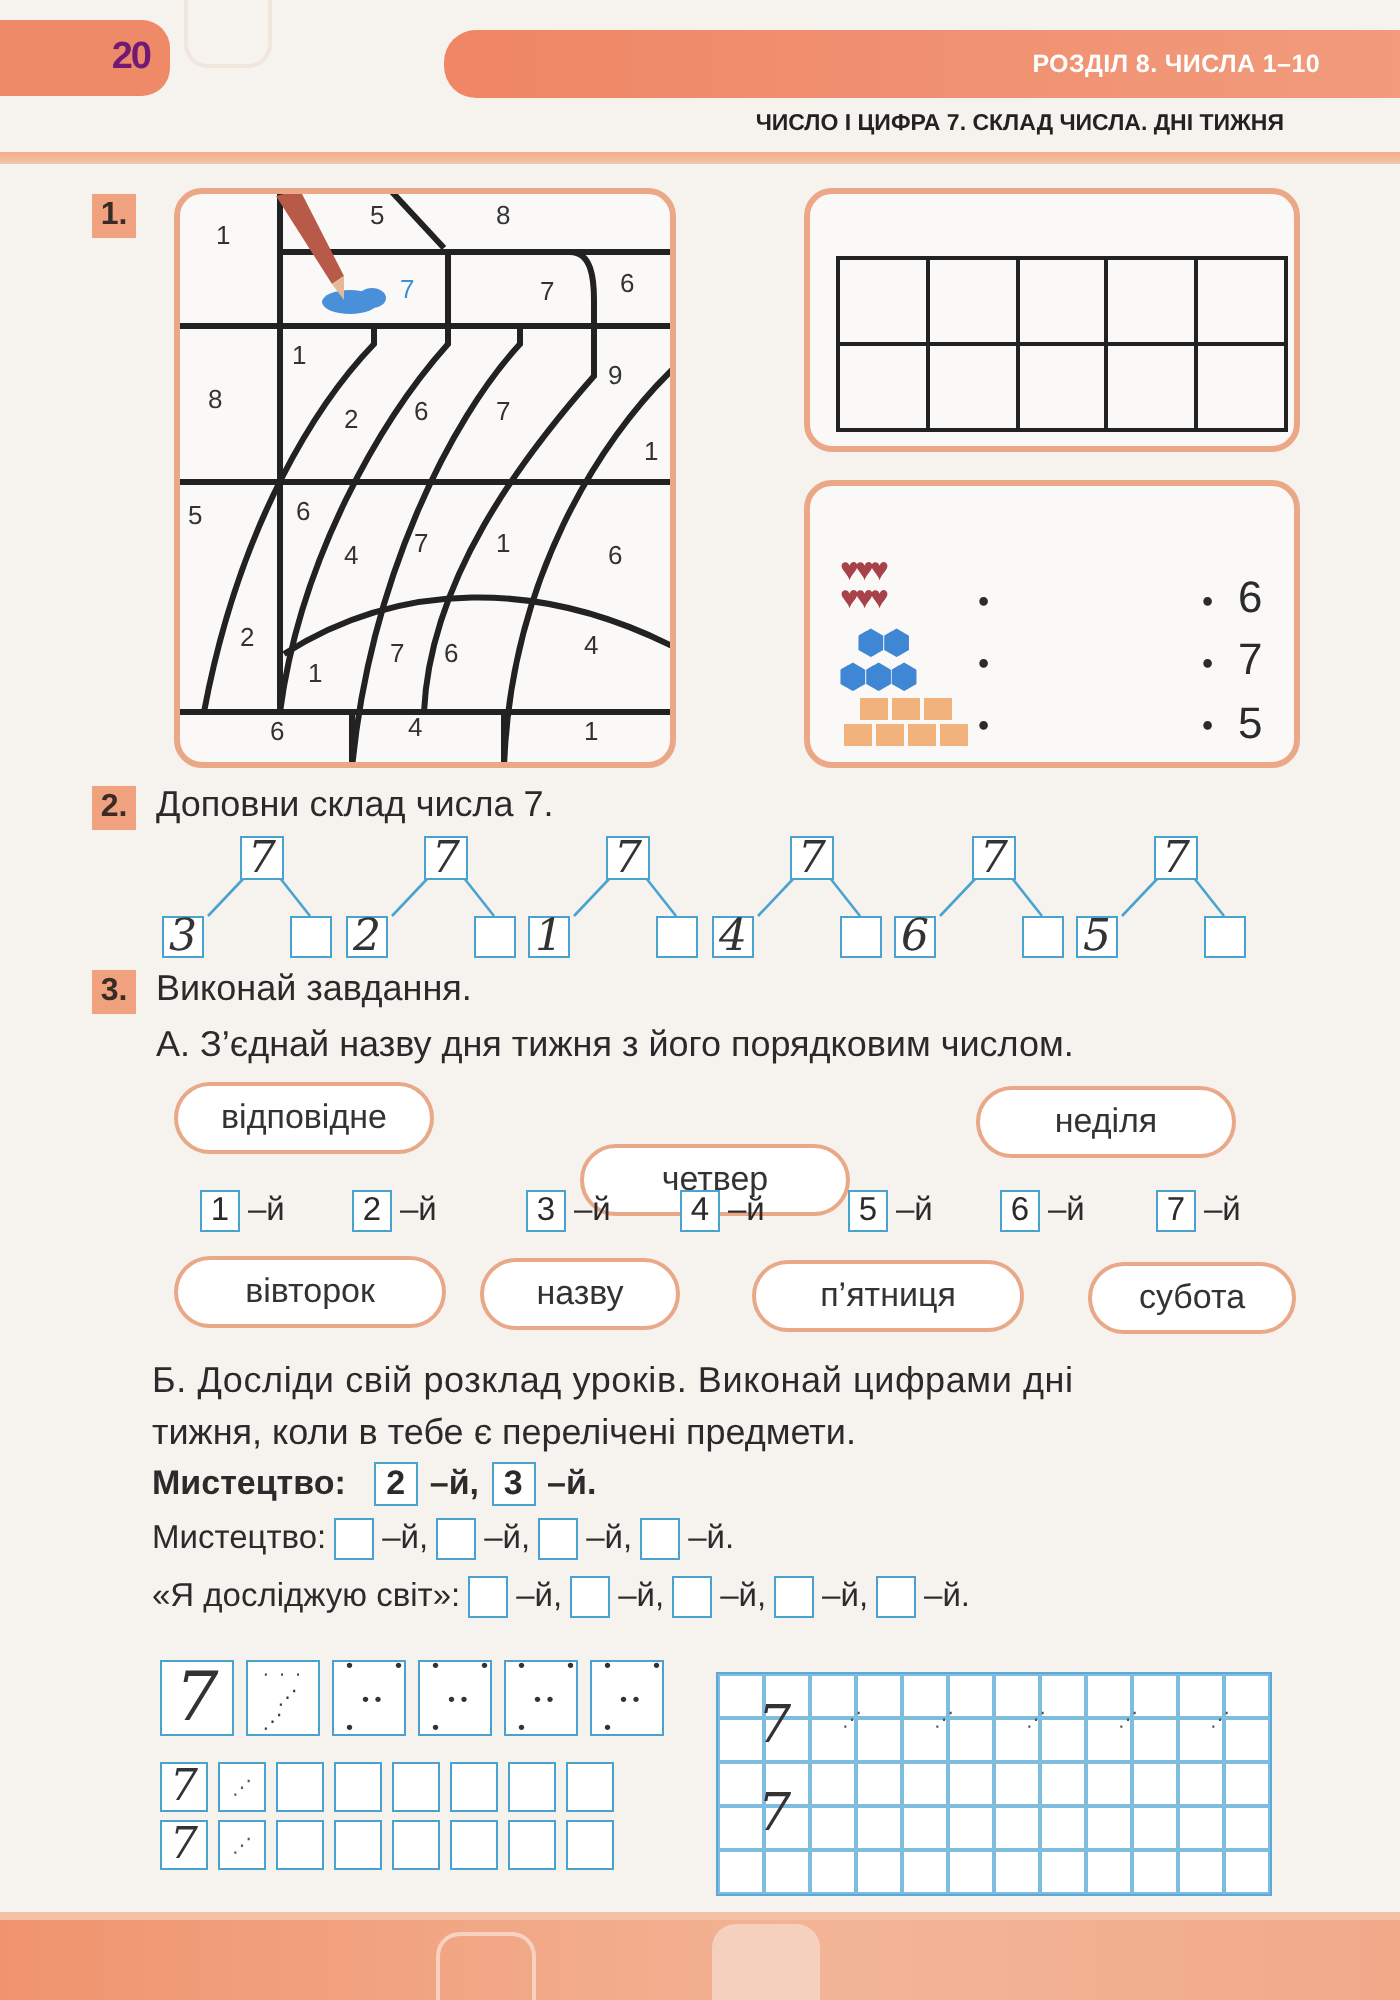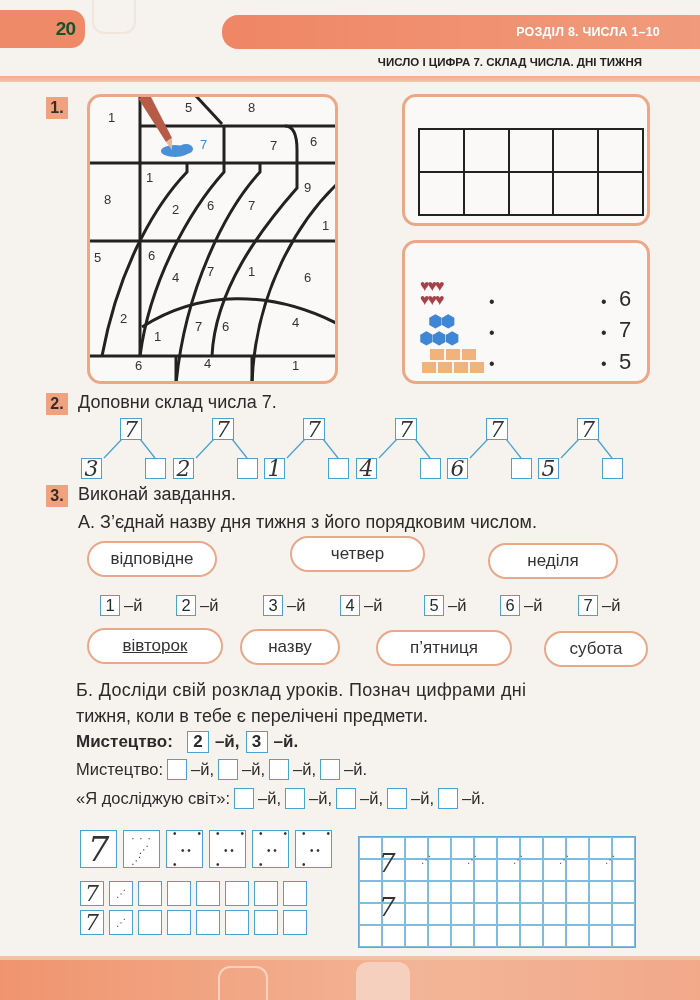--- a/index.html
+++ b/index.html
@@ -1,20 +1,20 @@
 <!DOCTYPE html>
 <html><head>
 <meta charset="utf-8">
 <style>
   html,body{margin:0;padding:0;}
   body{width:700px;height:1000px;overflow:hidden;background:#f6f3ef;font-family:"Liberation Sans",sans-serif;color:#2b2b2b;position:relative;}
   .abs{position:absolute;}
   
   .page-tab{left:0;top:10px;width:85px;height:38px;background:#ef8a68;border-radius:0 14px 14px 0;}
-  .page-num{right:10px;top:8px;color:#14532d;font-weight:bold;font-size:19px;letter-spacing:-1px;}
+  .page-num{right:10px;top:8px;color:#701a75;font-weight:bold;font-size:19px;letter-spacing:-1px;}
   .hex-top{left:92px;top:0;width:40px;height:32px;border:2px solid #f1e6dd;border-top:none;border-radius:0 0 12px 12px;}
   .section-bar{left:222px;top:15px;width:478px;height:34px;background:linear-gradient(90deg,#ef8665,#f19b7c);border-radius:16px 0 0 16px;}
   .section-title{right:40px;top:10px;color:#fff;font-weight:bold;font-size:12.5px;letter-spacing:0.2px;}
   .topic-title{right:58px;top:56px;font-weight:bold;font-size:11.5px;color:#222;}
   .header-rule{left:0;top:76px;width:700px;height:6px;background:linear-gradient(180deg,#f3ad8a,#f0c6ac);}
   
   .badge{width:22px;height:22px;background:#f0a27e;font-weight:bold;font-size:16px;display:flex;align-items:center;justify-content:center;color:#3a2b26;}
   
   .panel{border:3px solid #eba887;border-radius:14px;background:#fbf9f7;box-sizing:border-box;}
   .task-text{font-size:18px;color:#2a2a2a;}
@@ -214,21 +214,21 @@
     <div class="cell-box hand" style="position:absolute;left:1px;top:40px;width:21px;height:21px;">5</div>
     <div class="cell-box hand" style="position:absolute;left:65px;top:40px;width:21px;height:21px;"></div>
     </div>
   </div>
 
 <div class="abs badge" style="left:46px;top:485px;">3.</div>
 <div class="abs task-text" style="left:78px;top:484px;">Виконай завдання.</div>
 <div class="abs task-text" style="left:78px;top:512px;">А. З’єднай назву дня тижня з його порядковим числом.</div>
 
 <div class="abs pill" style="left:87px;top:541px;width:130px;height:36px;">відповідне</div>
-<div class="abs pill" style="left:290px;top:536px;width:135px;height:36px;">четвер</div>
+<div class="abs pill" style="left:290px;top:572px;width:135px;height:36px;">четвер</div>
 <div class="abs pill" style="left:488px;top:543px;width:130px;height:36px;">неділя</div>
 
 <div class="abs" id="ordinals" style="left:100px;top:595px;width:560px;height:24px;">
     <div style="position: absolute; left: 0px; top: 0px; display: flex; align-items: center; gap: 4px; font-size: 16.5px;">
       <span class="cell-box" style="width:20px;height:21px;">1</span>
       <span>–й</span>
     </div>
     <div style="position: absolute; left: 76px; top: 0px; display: flex; align-items: center; gap: 4px; font-size: 16.5px;">
       <span class="cell-box" style="width:20px;height:21px;">2</span>
       <span>–й</span>
@@ -248,26 +248,26 @@
     <div style="position: absolute; left: 400px; top: 0px; display: flex; align-items: center; gap: 4px; font-size: 16.5px;">
       <span class="cell-box" style="width:20px;height:21px;">6</span>
       <span>–й</span>
     </div>
     <div style="position: absolute; left: 478px; top: 0px; display: flex; align-items: center; gap: 4px; font-size: 16.5px;">
       <span class="cell-box" style="width:20px;height:21px;">7</span>
       <span>–й</span>
     </div>
   </div>
 
-<div class="abs pill" style="left:87px;top:628px;width:136px;height:36px;text-decoration:underline;">вівторок</div>
+<div class="abs pill" style="left:87px;top:628px;width:136px;height:36px;">вівторок</div>
 <div class="abs pill" style="left:240px;top:629px;width:100px;height:36px;">назву</div>
 <div class="abs pill" style="left:376px;top:630px;width:136px;height:36px;">п’ятниця</div>
 <div class="abs pill" style="left:544px;top:631px;width:104px;height:36px;">субота</div>
 
-<div class="abs task-text" style="left:76px;top:680px;letter-spacing:0.3px;">Б. Досліди свій розклад уроків. Познач цифрами дні</div>
+<div class="abs task-text" style="left:76px;top:680px;letter-spacing:0.3px;">Б. Досліди свій розклад уроків. Виконай цифрами дні</div>
 <div class="abs task-text" style="left:76px;top:706px;">тижня, коли в тебе є перелічені предмети.</div>
 
 <div class="abs" style="left:76px;top:731px;display:flex;align-items:center;gap:6px;font-size:17px;font-weight:bold;">
   <span>Мистецтво:</span>
   <span class="cell-box" style="width:22px;height:22px;margin-left:8px;">2</span>
   <span>–й,</span>
   <span class="cell-box" style="width:22px;height:22px;">3</span>
   <span>–й.</span>
 </div>
 

